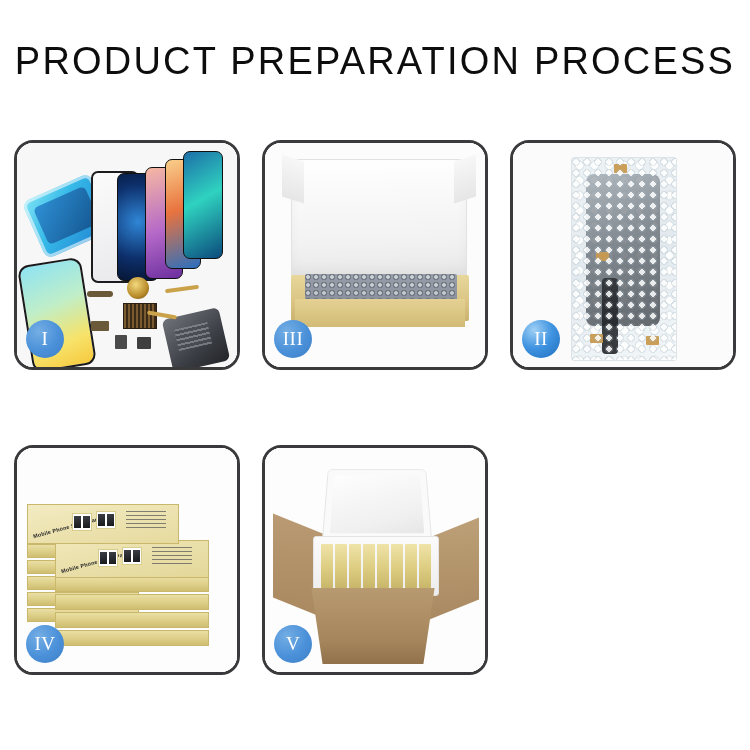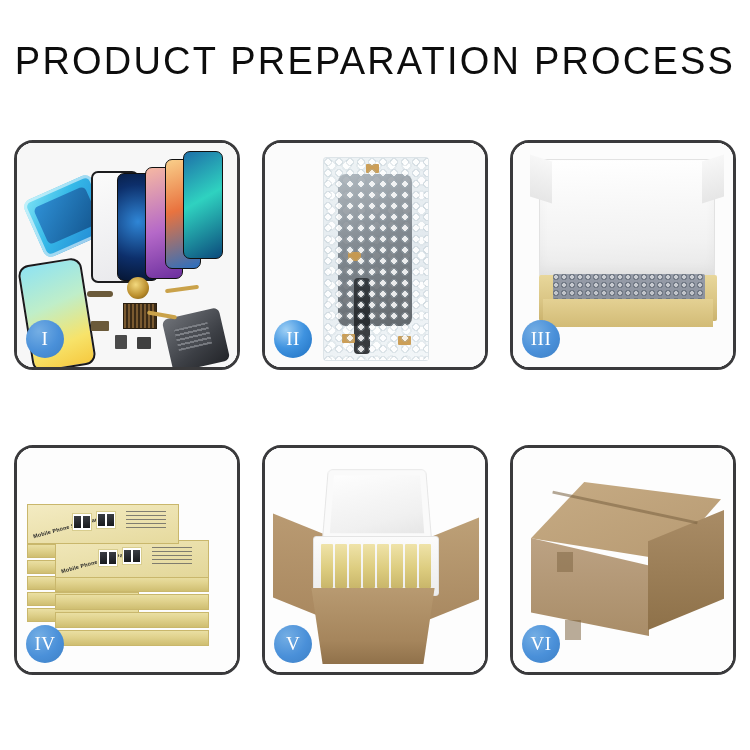--- a/index.html
+++ b/index.html
@@ -355,49 +355,49 @@
             <div class="flex-cable" style="left:80px;top:14px;width:34px;transform:rotate(-8deg);"></div>
             <div class="flex-cable" style="left:62px;top:40px;width:30px;transform:rotate(10deg);"></div>
           </div>
         </div>
       </div>
       <div class="badge">I</div>
     </div>
 
     <div class="panel">
       <div class="panel-inner">
+        <div class="p3">
+          <div class="lid3"></div>
+          <div class="tray3"></div>
+          <div class="bubble3"></div>
+          <div class="tray3-front"></div>
+        </div>
+      </div>
+      <div class="badge">III</div>
+    </div>
+
+    <div class="panel">
+      <div class="panel-inner">
         <div class="p2">
           <div class="bubble-pack">
             <div class="screen-in"></div>
             <div class="cable-in"></div>
             <div class="tape" style="left:42px;top:6px;"></div>
             <div class="tape" style="left:24px;top:94px;"></div>
             <div class="tape" style="left:18px;top:176px;"></div>
             <div class="tape" style="left:74px;top:178px;"></div>
             <div class="bubble-overlay"></div>
           </div>
         </div>
       </div>
       <div class="badge glossy">II</div>
     </div>
 
     <div class="panel">
       <div class="panel-inner">
-        <div class="p3">
-          <div class="lid3"></div>
-          <div class="tray3"></div>
-          <div class="bubble3"></div>
-          <div class="tray3-front"></div>
-        </div>
-      </div>
-      <div class="badge">III</div>
-    </div>
-
-    <div class="panel">
-      <div class="panel-inner">
         <div class="p4">
           <div class="stack">
 
             <div class="sbox" style="left:2px;  top:66px;  width:112px; height:14px;"></div>
             <div class="sbox" style="left:2px;  top:82px;  width:112px; height:14px;"></div>
             <div class="sbox" style="left:2px;  top:98px;  width:112px; height:14px;"></div>
             <div class="sbox" style="left:2px;  top:114px; width:112px; height:14px;"></div>
             <div class="sbox" style="left:2px;  top:130px; width:112px; height:14px;"></div>
 
             <div class="sbox" style="left:30px; top:98px;  width:154px; height:16px;"></div>
@@ -440,28 +440,15 @@
             <div class="yb"></div>
             <div class="yb"></div>
             <div class="yb"></div>
           </div>
           <div class="carton-body"></div>
         </div>
       </div>
       <div class="badge">V</div>
     </div>
 
-    <div class="panel">
-      <div class="panel-inner">
-        <div class="p6">
-          <div class="c6-top"></div>
-          <div class="c6-left"></div>
-          <div class="c6-right"></div>
-          <div class="c6-seam"></div>
-          <div class="c6-tape" style="left:44px; top:104px;"></div>
-          <div class="c6-tape" style="left:52px; top:172px;"></div>
-        </div>
-      </div>
-      <div class="badge">VI</div>
-    </div>
 
   </div>
 </div>
 
 </body></html>

